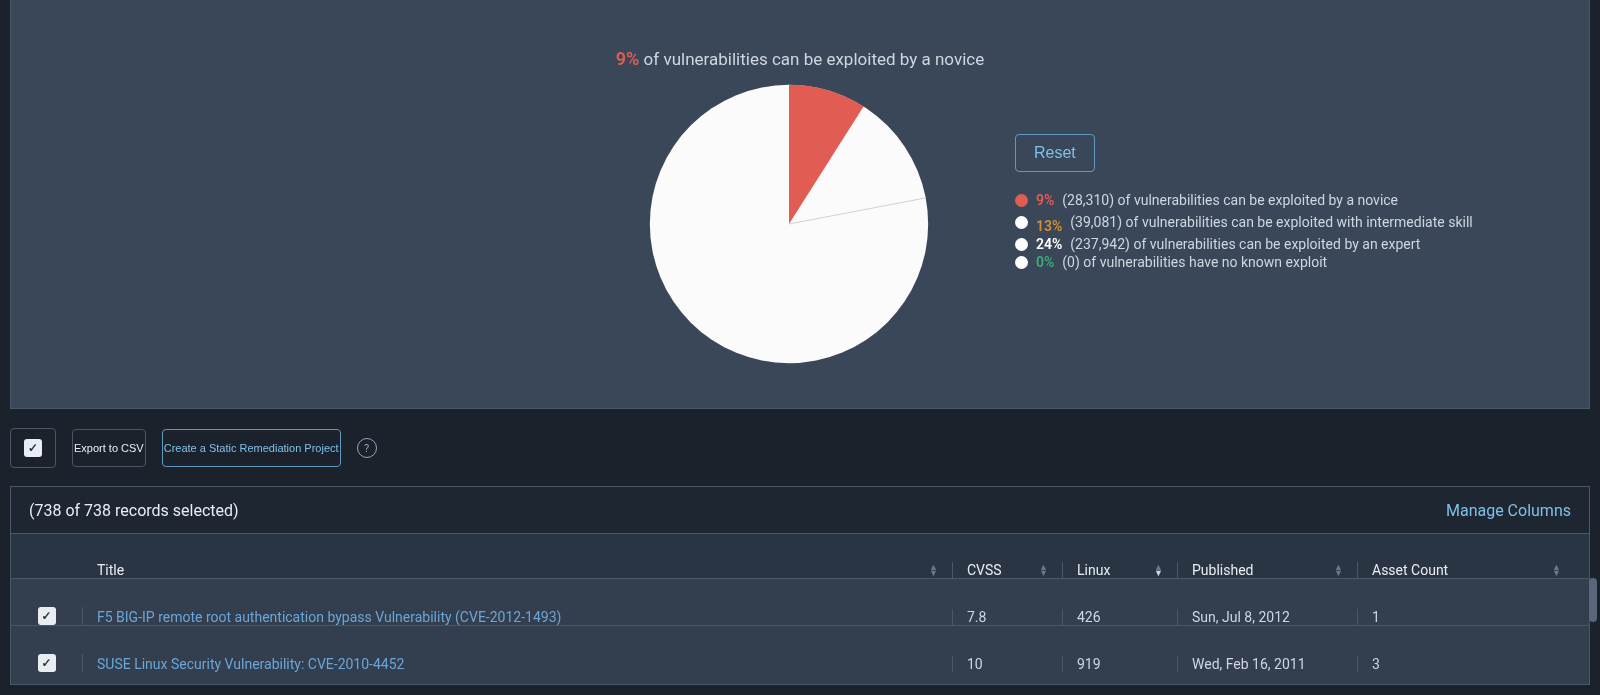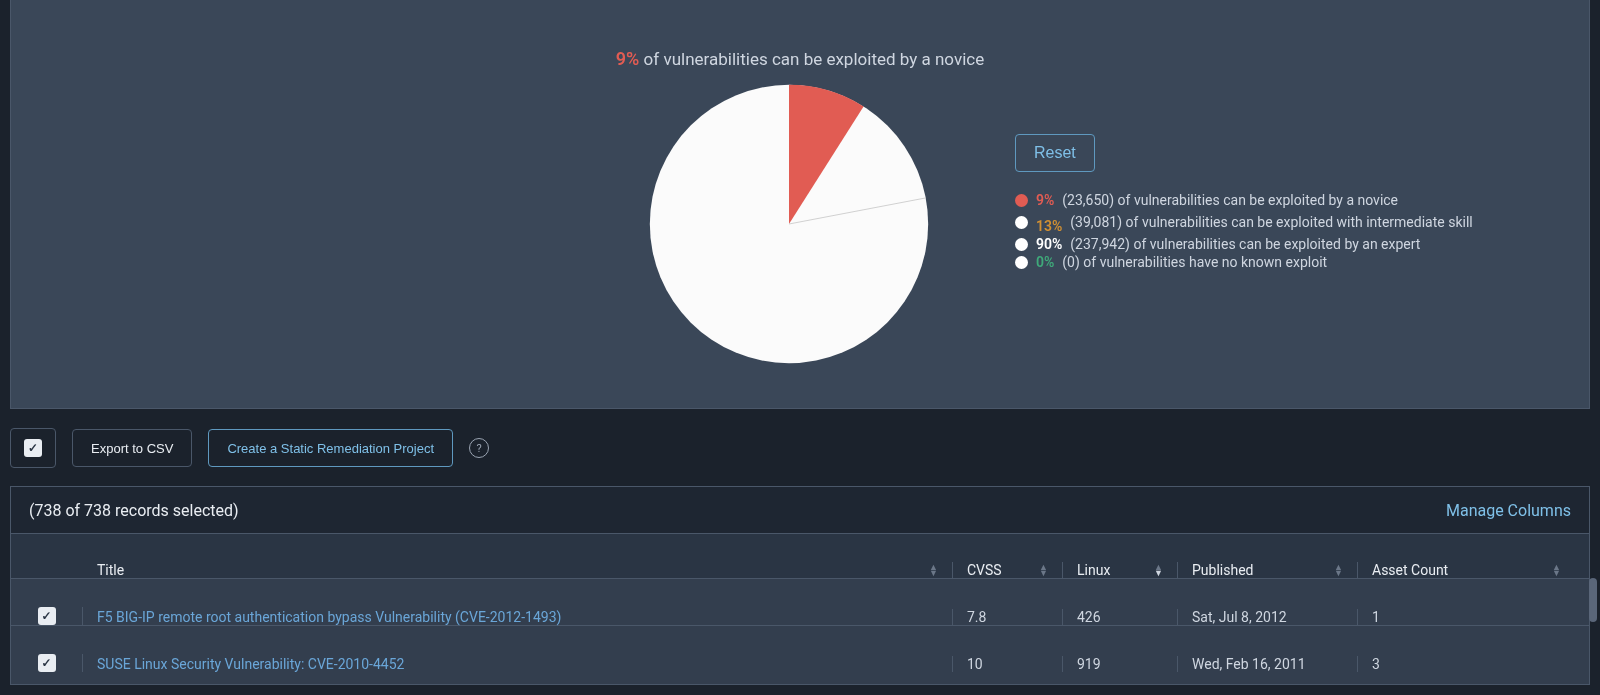--- a/index.html
+++ b/index.html
@@ -31,21 +31,21 @@
   .reset-btn{position:absolute;left:1004px;top:134px;padding:9px 18px;border:1px solid var(--btn-outline);border-radius:4px;color:#7fc0e8;font-size:16px;background:transparent;cursor:pointer;}
   .legend{position:absolute;left:1004px;top:192px;font-size:14px;}
   .legend-row{display:flex;align-items:center;gap:8px;margin-bottom:2px;white-space:nowrap;}
   .swatch{width:13px;height:13px;border-radius:50%;flex:0 0 auto;}
   .leg-pct{font-weight:600;}
 
   
   .toolbar{position:absolute;left:10px;top:420px;right:10px;height:56px;display:flex;align-items:center;gap:16px;}
   .chk-box{width:44px;height:38px;border:1px solid var(--border);border-radius:4px;display:flex;align-items:center;justify-content:center;background:transparent;}
   .chk{width:18px;height:18px;background:#e9edf2;border-radius:3px;display:flex;align-items:center;justify-content:center;color:#2a3544;font-size:12px;font-weight:bold;}
-  .tb-btn{height:38px;padding:0 18px;border:1px solid var(--border);border-radius:4px;background:transparent;color:var(--text-white);font-size:13px;cursor:pointer;}
+  .tb-btn{height:38px;padding:0 1px;border:1px solid var(--border);border-radius:4px;background:transparent;color:var(--text-white);font-size:11px;cursor:pointer;}
   .tb-btn.accent{border-color:var(--btn-outline);color:#7fc0e8;}
   .info-icon{width:18px;height:18px;border:1.5px solid var(--text-dim);border-radius:50%;display:flex;align-items:center;justify-content:center;color:var(--text-dim);font-size:11px;}
 
   
   .table-panel{position:absolute;left:10px;top:486px;right:10px;bottom:10px;border:1px solid var(--border);background:var(--bg-panel2);display:flex;flex-direction:column;overflow:hidden;}
   .table-top{height:46px;display:flex;align-items:center;justify-content:space-between;padding:0 18px;background:#1e2632;}
   .sel-count{color:var(--text-white);font-size:16px;}
   .manage-cols{color:#7fc0e8;font-size:16px;cursor:pointer;}
   .thead,.trow{display:flex;align-items:flex-end;}
   .thead{background:var(--bg-tablehead);height:44px;border-top:1px solid var(--border);}
@@ -82,30 +82,30 @@
           <line x1="100" y1="100" x2="196.2641505714115" y2="81.636631170599" stroke="#c9c9c9" stroke-width="0.6"></line>
         </svg>
   </div>
 
   <button class="reset-btn">Reset</button>
 
   <div class="legend" id="legend">
         <div class="legend-row">
           <span class="swatch" style="background: rgb(225, 92, 83);"></span>
           <span class="leg-pct" style="color: rgb(225, 92, 83);">9%</span>
-          <span> (23,650) of vulnerabilities can be exploited by a novice</span>
+          <span> (28,310) of vulnerabilities can be exploited by a novice</span>
         </div>
         <div class="legend-row">
           <span class="swatch" style="background: rgb(255, 255, 255);"></span>
           <span class="leg-pct" style="color: rgb(210, 144, 50); margin-top: 8px;">13%</span>
           <span> (39,081) of vulnerabilities can be exploited with intermediate skill</span>
         </div>
         <div class="legend-row">
           <span class="swatch" style="background: rgb(255, 255, 255);"></span>
-          <span class="leg-pct" style="color: rgb(255, 255, 255);">90%</span>
+          <span class="leg-pct" style="color: rgb(255, 255, 255);">24%</span>
           <span> (237,942) of vulnerabilities can be exploited by an expert</span>
         </div>
         <div class="legend-row">
           <span class="swatch" style="background: rgb(255, 255, 255);"></span>
           <span class="leg-pct" style="color: rgb(63, 169, 122);">0%</span>
           <span> (0) of vulnerabilities have no known exploit</span>
         </div>
       </div>
 </div>
 
@@ -164,21 +164,21 @@
   <div class="tbody" id="tbody">
         <div class="trow">
           <div class="td col-chk">
             <span class="chk">✓</span>
           </div>
           <div class="td col-title">
             <span class="link">F5 BIG-IP remote root authentication bypass Vulnerability (CVE-2012-1493)</span>
           </div>
           <div class="td col-cvss">7.8</div>
           <div class="td col-risk">426</div>
-          <div class="td col-pub">Sat, Jul 8, 2012</div>
+          <div class="td col-pub">Sun, Jul 8, 2012</div>
           <div class="td col-asset">1</div>
         </div>
         <div class="trow">
           <div class="td col-chk">
             <span class="chk">✓</span>
           </div>
           <div class="td col-title">
             <span class="link">SUSE Linux Security Vulnerability: CVE-2010-4452</span>
           </div>
           <div class="td col-cvss">10</div>

